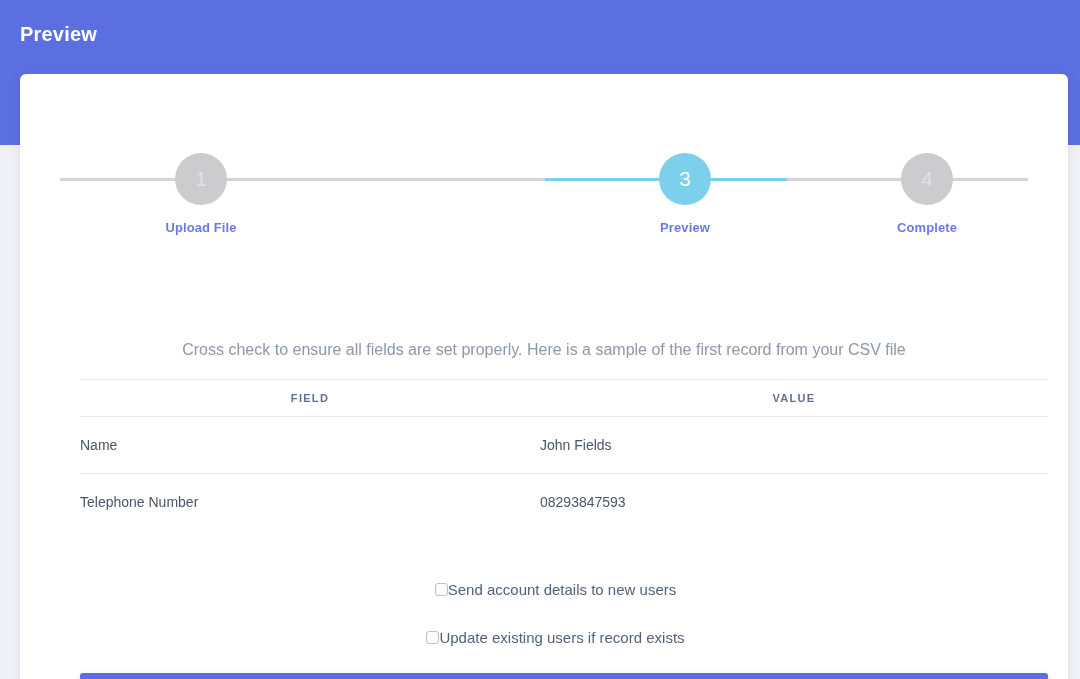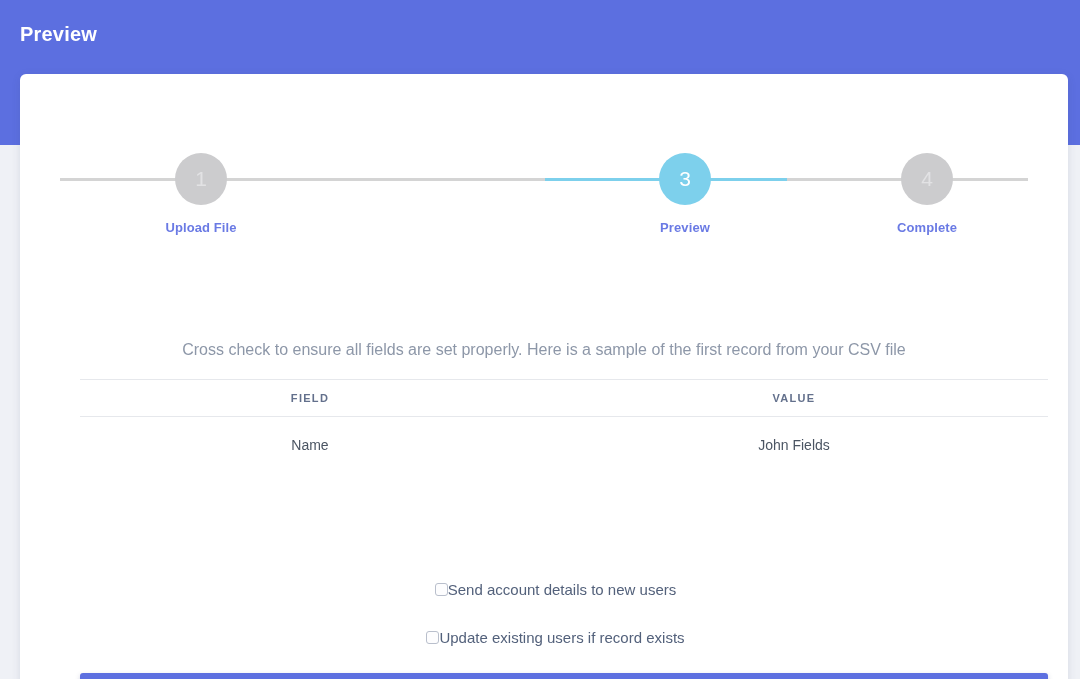--- a/index.html
+++ b/index.html
@@ -139,21 +139,20 @@
     padding: 12px 0;
     text-align: center;
     border-top: 1px solid #e6e8ec;
     border-bottom: 1px solid #e6e8ec;
   }
 
   #preview-table td {
     font-size: 14px;
     color: #4b5563;
     padding: 20px 0;
-    text-align: center;
     border-bottom: 1px solid #e6e8ec;
   }
 
   #preview-table tr:last-child td {
     border-bottom: none;
   }
 
   #preview-table th:first-child,
   #preview-table td:first-child { width: 460px; }
   #preview-table th:last-child,
@@ -250,20 +249,24 @@
       <tr>
         <th>FIELD</th>
         <th>VALUE</th>
       </tr>
     </thead>
     <tbody>
       <tr>
         <td>Name</td>
         <td>John Fields</td>
       </tr>
+      <tr>
+        <td>Telephone Number</td>
+        <td>08293847593</td>
+      </tr>
     </tbody>
   </table>
 
   <div class="option-row" id="option-send">
     <label><input type="checkbox" style=""><span>Send account details to new users</span></label>
   </div>
 
   <div class="option-row" id="option-update">
     <label><input type="checkbox" style=""><span>Update existing users if record exists</span></label>
   </div>

